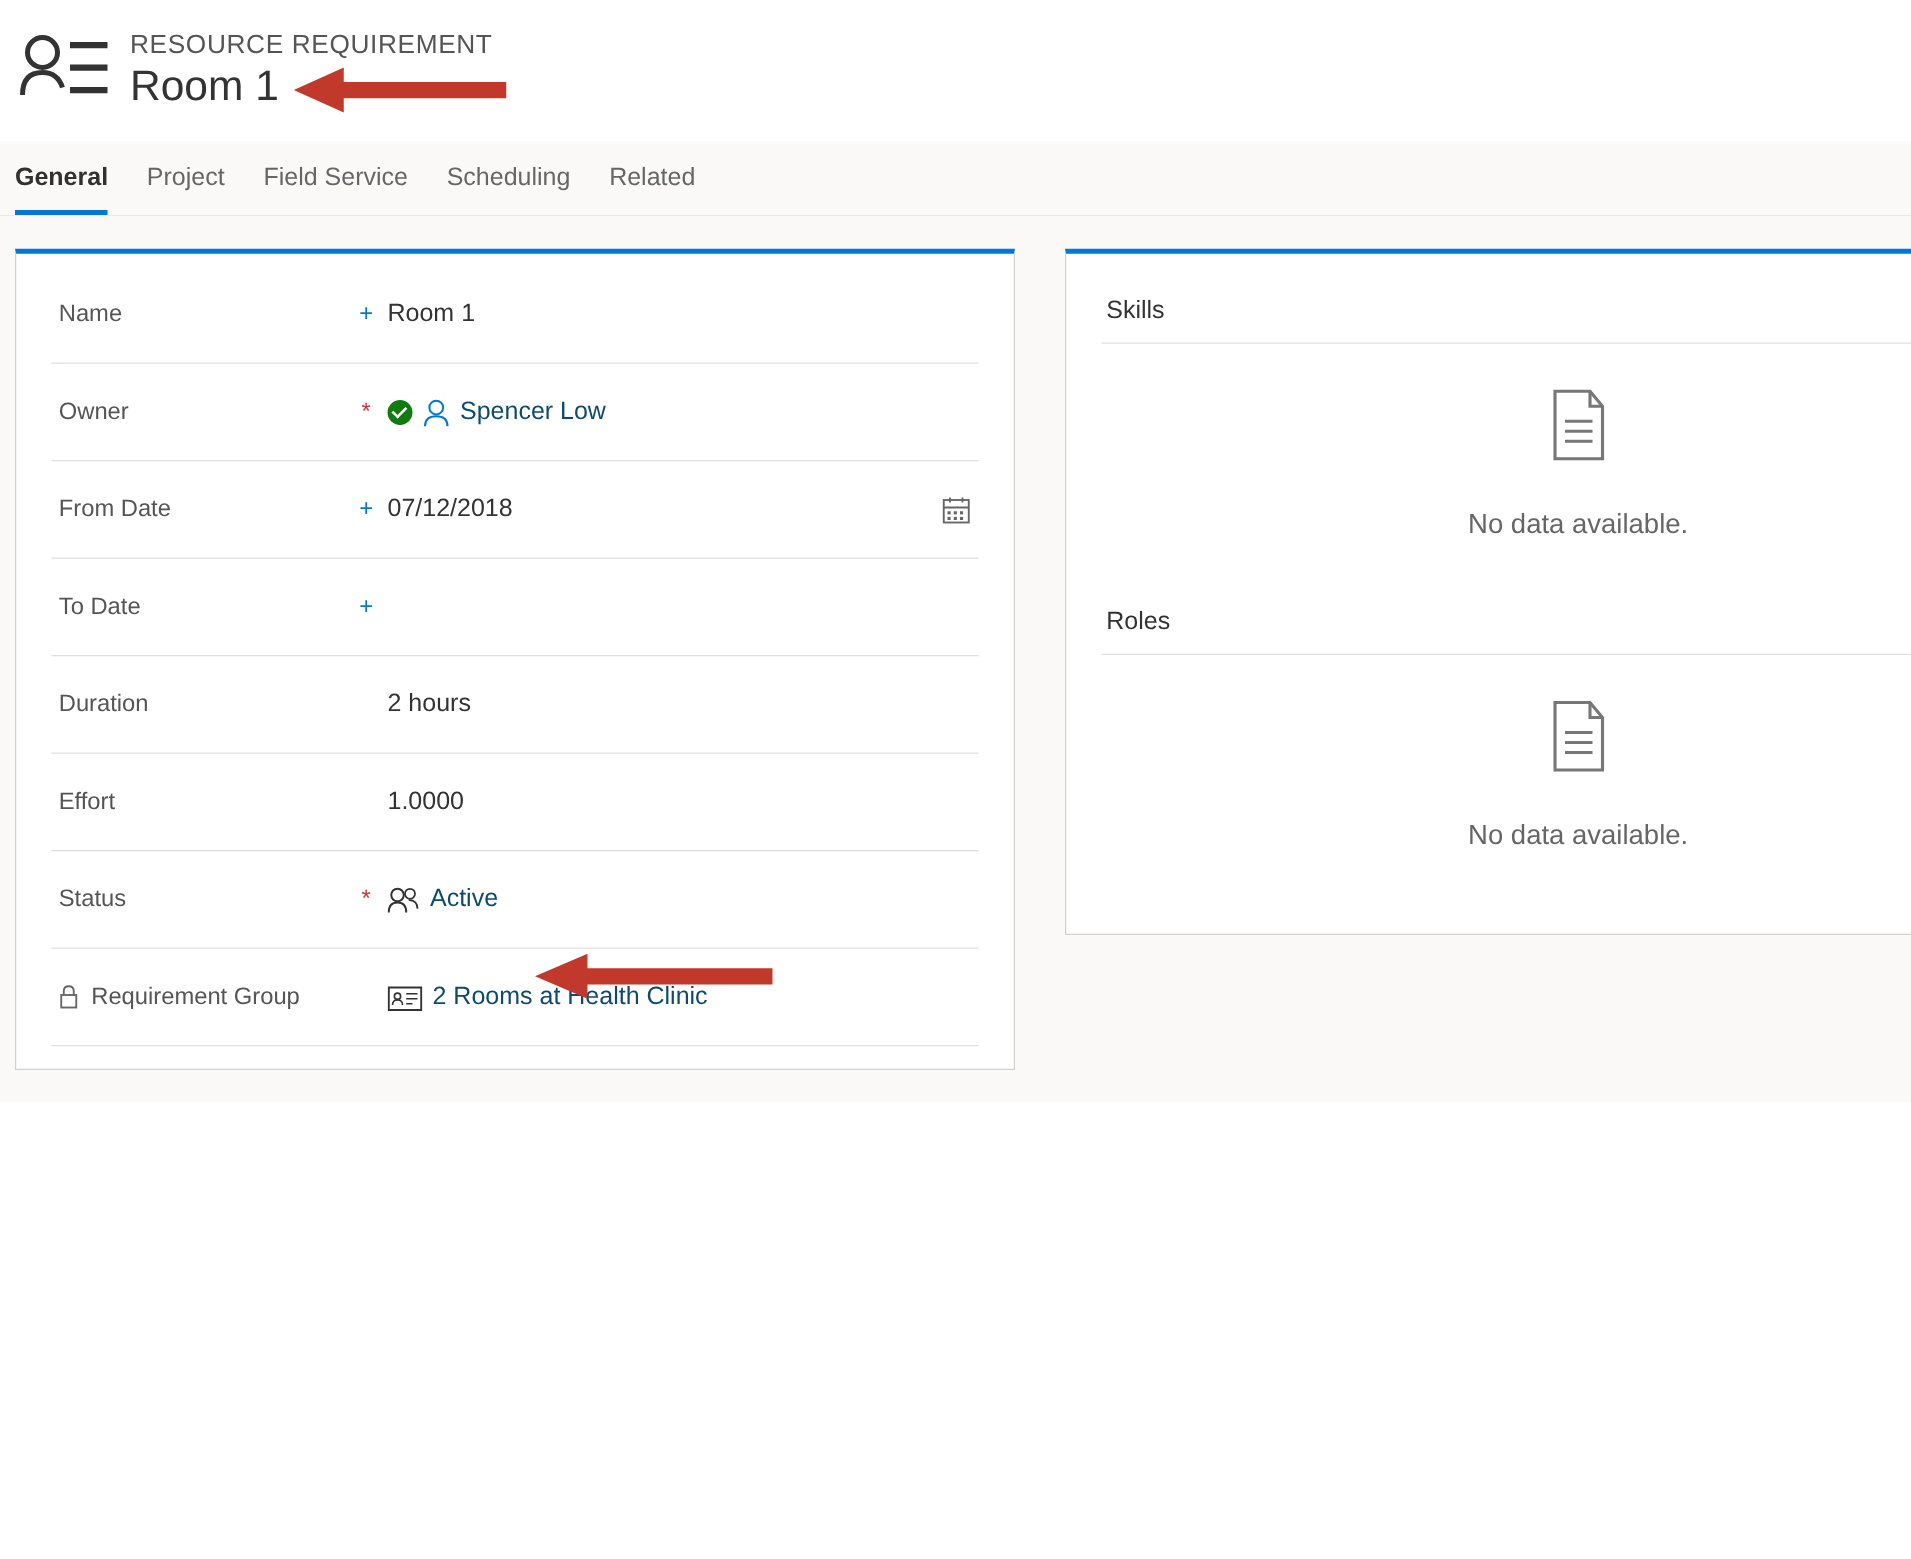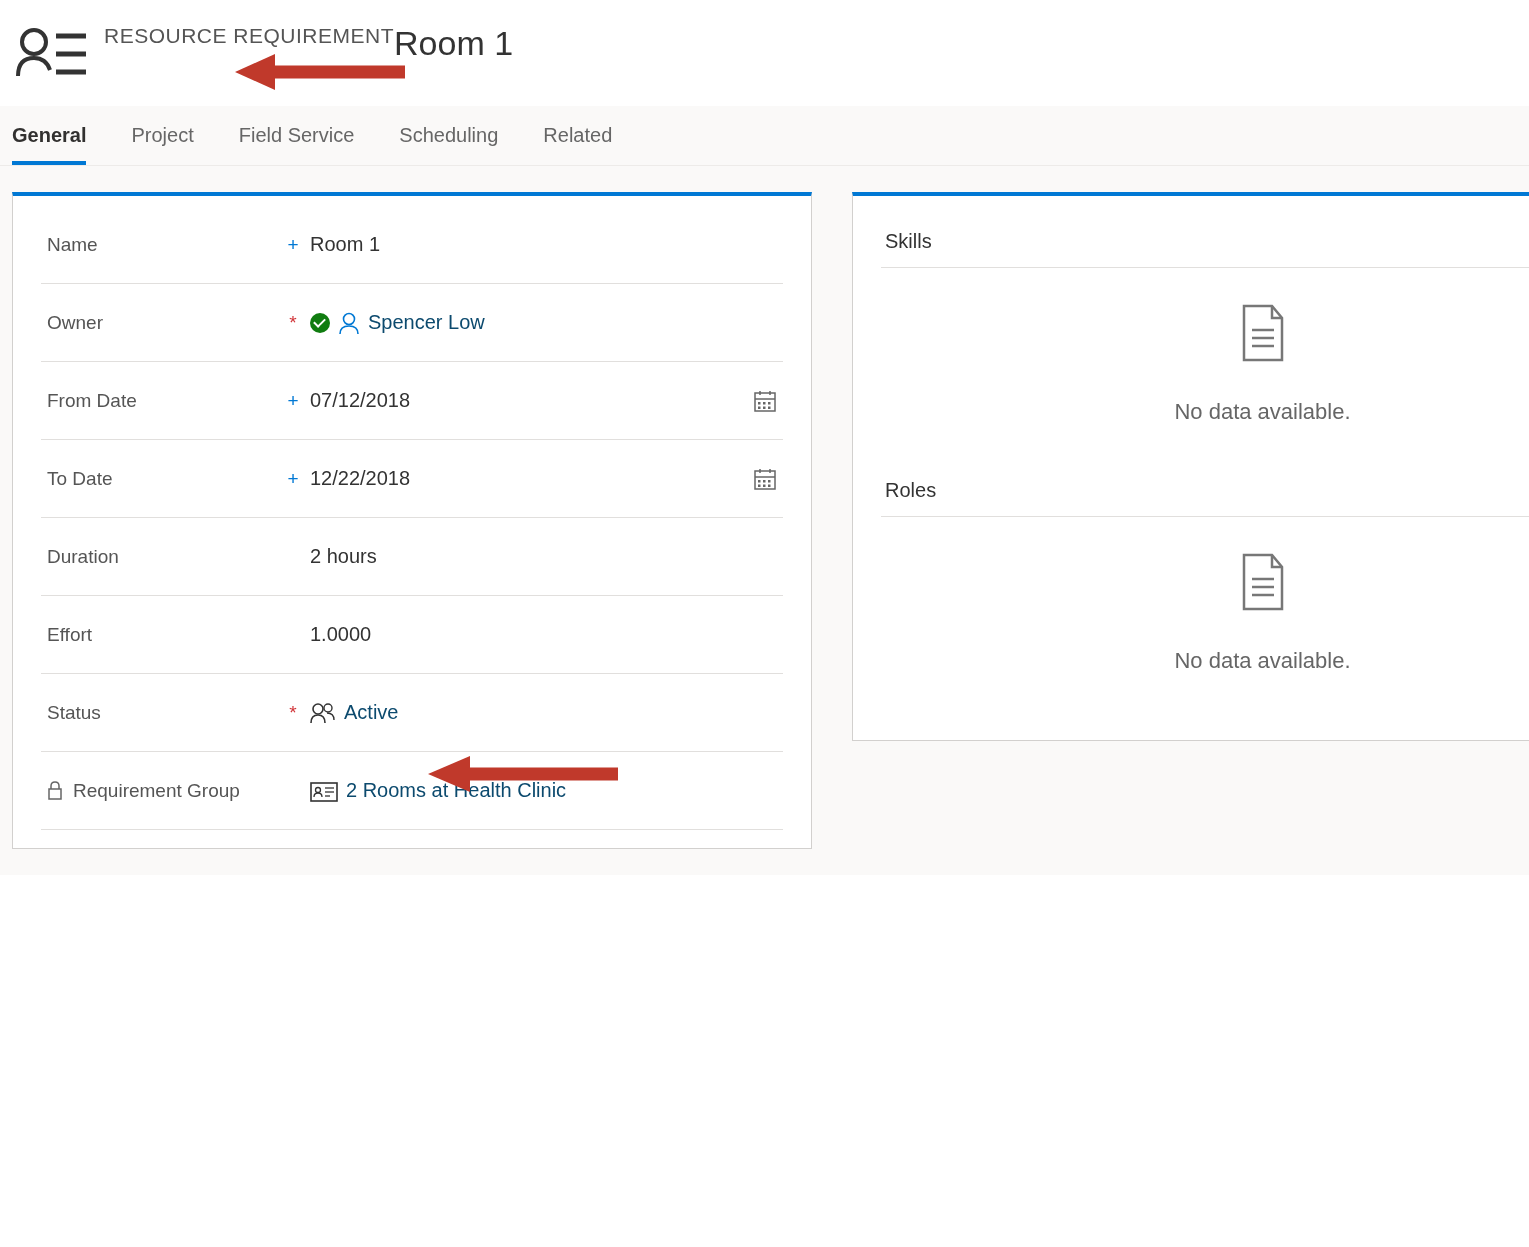--- a/index.html
+++ b/index.html
@@ -20,42 +20,42 @@
       position: relative;
     }
     .header-icon {
       width: 72px;
       height: 58px;
       margin-right: 16px;
       flex-shrink: 0;
     }
     .header-text {
       display: flex;
-      flex-direction: row;
+      flex-direction: column;
     }
     .header-label {
       font-size: 21px;
       color: #555;
       letter-spacing: 0.5px;
       font-weight: 400;
       margin-bottom: 2px;
     }
     .header-title {
       font-size: 34px;
       color: #333;
       font-weight: 400;
     }
     .header-arrow {
       position: absolute;
       left: 235px;
       top: 52px;
     }
     .tabs-bar {
       display: flex;
-      gap: 45px;
+      gap: 31px;
       padding: 0 12px;
       background: #faf9f8;
       border-bottom: 1px solid #edebe9;
       align-items: center;
     }
     .tab {
       padding: 18px 0 14px 0;
       font-size: 20px;
       color: #666;
       border-bottom: 4px solid transparent;
@@ -241,35 +241,20 @@
           <rect x="5" y="17.5" width="2.5" height="2.5" fill="#666"></rect>
           <rect x="10" y="17.5" width="2.5" height="2.5" fill="#666"></rect>
           <rect x="15" y="17.5" width="2.5" height="2.5" fill="#666"></rect>
         </svg>
       </div>
     </div>
 
     <div class="form-row">
       <div class="form-label">To Date</div>
       <div class="form-required blue">+</div>
-      <div class="form-value">
-        <span>12/22/2018</span>
-        <svg class="cal-icon svg-icon" width="24" height="24" viewBox="0 0 24 24">
-          <rect x="2" y="4" width="20" height="18" fill="none" stroke="#666" stroke-width="1.5"></rect>
-          <line x1="2" y1="10" x2="22" y2="10" stroke="#666" stroke-width="1.5"></line>
-          <line x1="7" y1="2" x2="7" y2="6" stroke="#666" stroke-width="1.5"></line>
-          <line x1="17" y1="2" x2="17" y2="6" stroke="#666" stroke-width="1.5"></line>
-          <rect x="5" y="13" width="2.5" height="2.5" fill="#666"></rect>
-          <rect x="10" y="13" width="2.5" height="2.5" fill="#666"></rect>
-          <rect x="15" y="13" width="2.5" height="2.5" fill="#666"></rect>
-          <rect x="5" y="17.5" width="2.5" height="2.5" fill="#666"></rect>
-          <rect x="10" y="17.5" width="2.5" height="2.5" fill="#666"></rect>
-          <rect x="15" y="17.5" width="2.5" height="2.5" fill="#666"></rect>
-        </svg>
-      </div>
     </div>
 
     <div class="form-row">
       <div class="form-label">Duration</div>
       <div class="form-required"></div>
       <div class="form-value">2 hours</div>
     </div>
 
     <div class="form-row">
       <div class="form-label">Effort</div>

